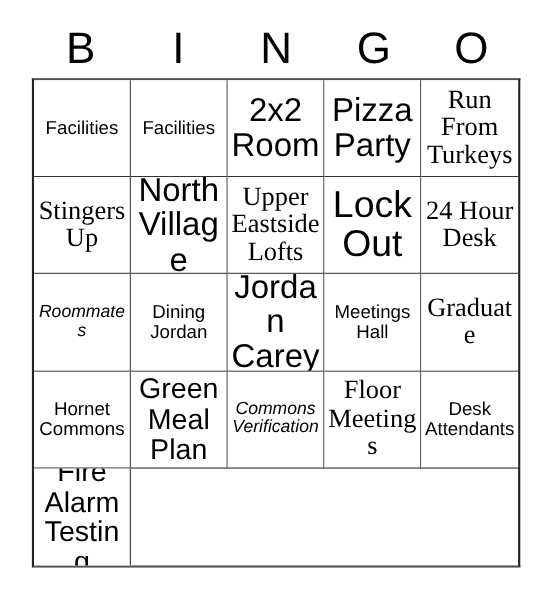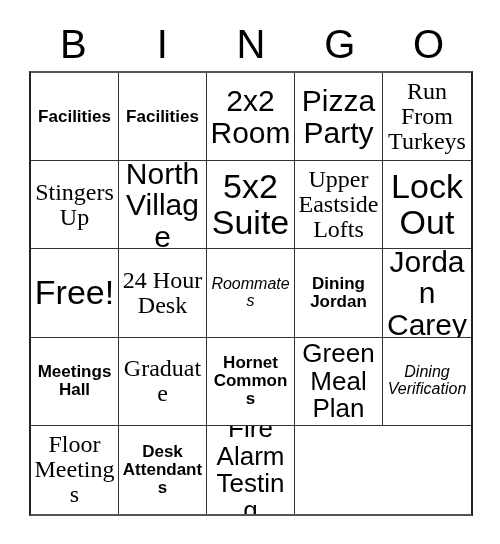--- a/index.html
+++ b/index.html
@@ -79,21 +79,21 @@
 
   .cell-text {
     display: block;
     width: 100%;
     line-height: 1.05;
     word-wrap: break-word;
   }
 
   
   .fs-xs   { font-size: 16px; font-style: italic; }
-  .fs-sm   { font-size: 17px; font-weight: bold; }
+  .fs-sm   { font-size: 17px; }
   .fs-md   { font-size: 24px; font-family: Liberation Serif, serif; }
   .fs-lg   { font-size: 26px; }
   .fs-xl   { font-size: 30px; }
   .fs-xxl  { font-size: 34px; }
 </style>
 </head>
 <body>
 
 <div class="bingo-card">
 
@@ -122,32 +122,26 @@
     <div class="cell">
         <span class="cell-text fs-md">Run From Turkeys</span>
       </div>
 
     <div class="cell">
         <span class="cell-text fs-md">Stingers Up</span>
       </div>
     <div class="cell">
         <span class="cell-text fs-xl">North Village</span>
       </div>
-    <div class="cell">
-        <span class="cell-text fs-xxl">5x2 Suite</span>
-      </div>
 
     <div class="cell">
         <span class="cell-text fs-md">Upper Eastside Lofts</span>
       </div>
     <div class="cell">
         <span class="cell-text fs-xxl">Lock Out</span>
-      </div>
-    <div class="cell">
-        <span class="cell-text fs-xxl">Free!</span>
       </div>
     <div class="cell">
         <span class="cell-text fs-md">24 Hour Desk</span>
       </div>
     <div class="cell">
         <span class="cell-text fs-xs">Roommates</span>
       </div>
 
     <div class="cell">
         <span class="cell-text fs-sm">Dining Jordan</span>
@@ -162,21 +156,21 @@
         <span class="cell-text fs-md">Graduate</span>
       </div>
     <div class="cell">
         <span class="cell-text fs-sm">Hornet Commons</span>
       </div>
 
     <div class="cell">
         <span class="cell-text fs-lg">Green Meal Plan</span>
       </div>
     <div class="cell">
-        <span class="cell-text fs-xs">Dining Verification</span>
+        <span class="cell-text fs-xs">Commons Verification</span>
       </div>
     <div class="cell">
         <span class="cell-text fs-md">Floor Meetings</span>
       </div>
     <div class="cell">
         <span class="cell-text fs-sm">Desk Attendants</span>
       </div>
     <div class="cell">
         <span class="cell-text fs-lg">Fire Alarm Testing</span>
       </div>

